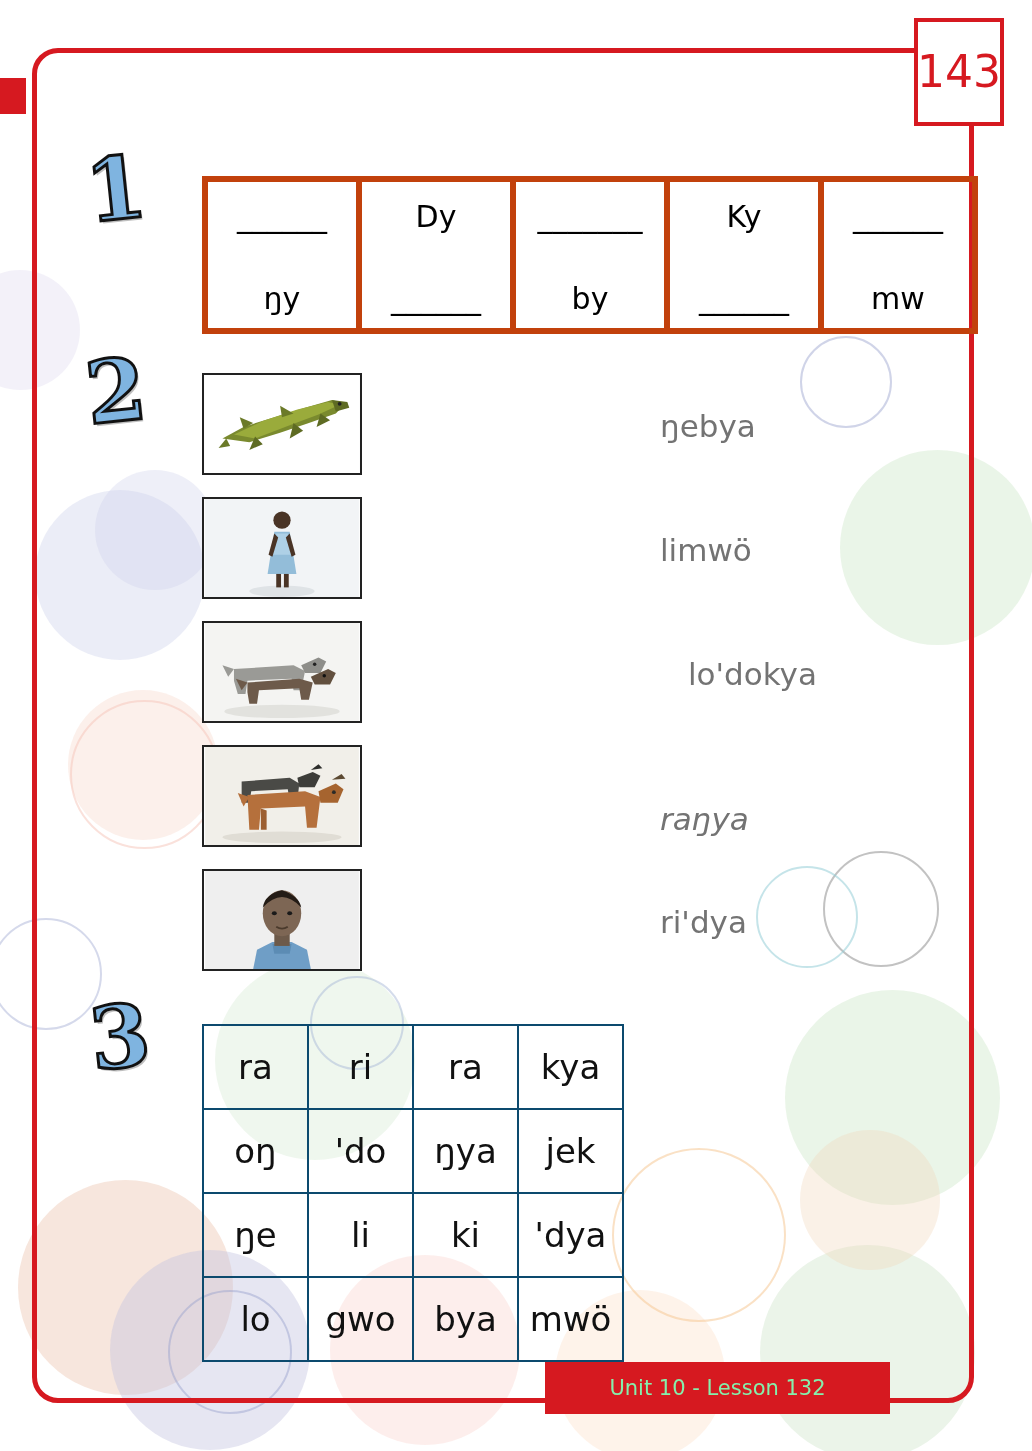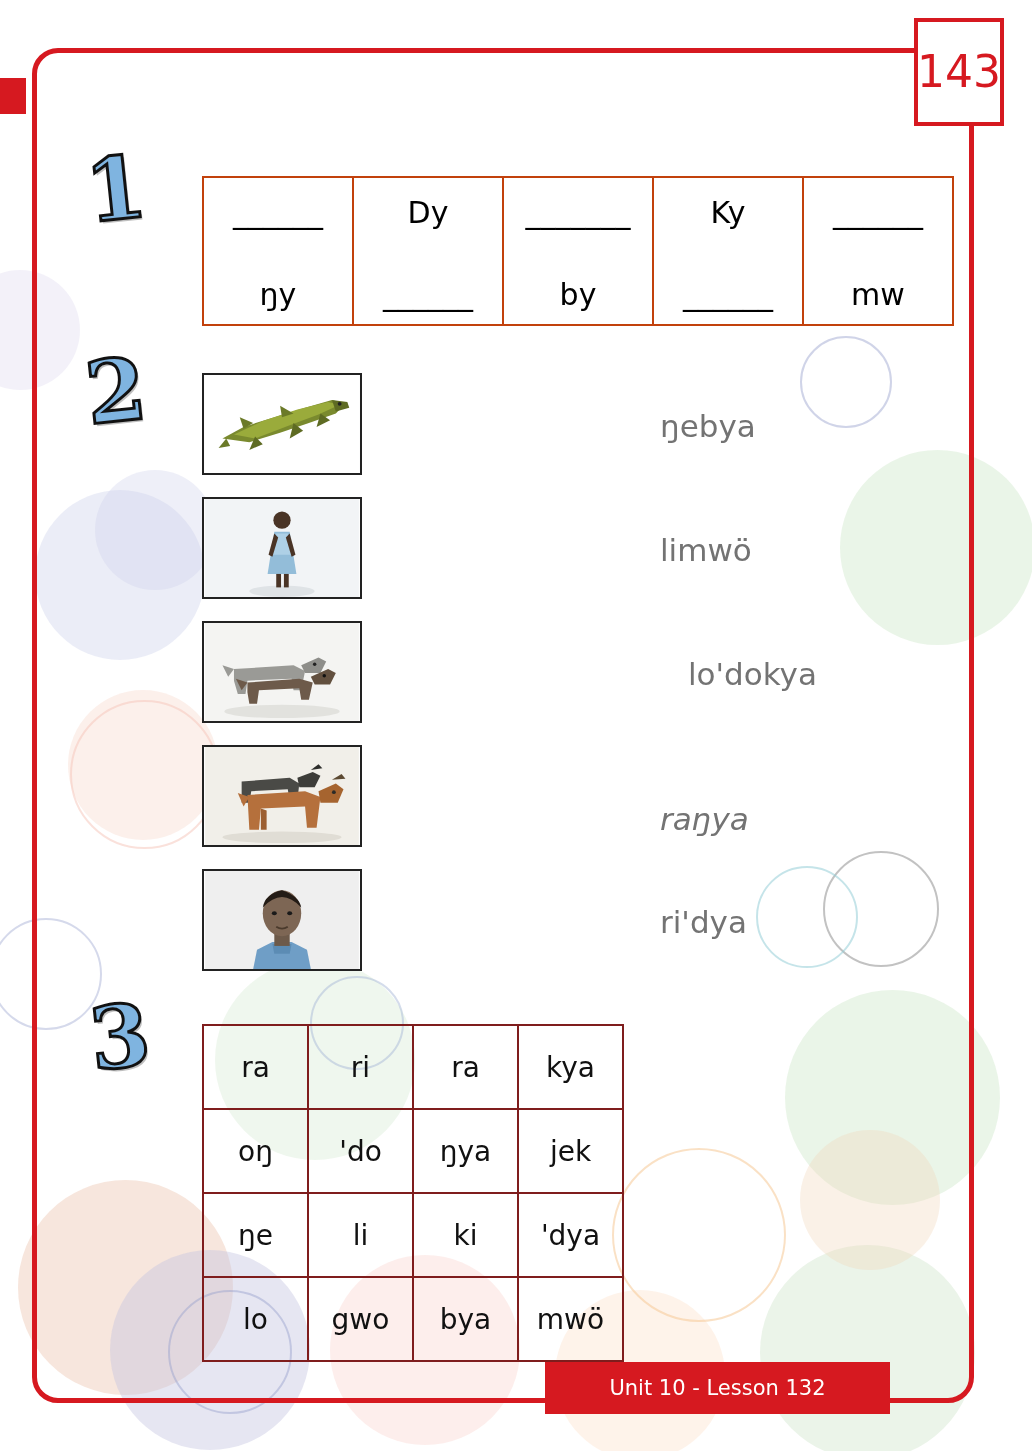--- a/index.html
+++ b/index.html
@@ -84,21 +84,21 @@
   }
 
   
   .ex1-table {
     position: absolute;
     left: 202px;
     top: 176px;
     border-collapse: collapse;
   }
   .ex1-table td {
-    border: 2px solid #c2410c;
+    border: 6px solid #c2410c;
     width: 148px;
     height: 146px;
     vertical-align: middle;
     text-align: right;
     font-size: 30px;
     padding: 0;
   }
   .ex1-cell {
     display: flex;
     flex-direction: column;
@@ -137,38 +137,38 @@
   }
 
   
   .ex3-table {
     position: absolute;
     left: 202px;
     top: 1024px;
     border-collapse: collapse;
   }
   .ex3-table td {
-    border: 2px solid #7f1d1d;
+    border: 2px solid #0c4a6e;
     width: 101px;
     height: 80px;
     text-align: center;
     vertical-align: middle;
-    font-size: 28px;
+    font-size: 34px;
     color: #111;
   }
 
   
   .footer-tag {
     position: absolute;
     left: 545px;
     top: 1362px;
     width: 345px;
     height: 52px;
     background: #d61920;
-    color: #ffffff;
+    color: #86efac;
     display: flex;
     align-items: center;
     justify-content: center;
     font-size: 21px;
   }
 
   
   .footer-cover {
     position: absolute;
     left: 545px;

